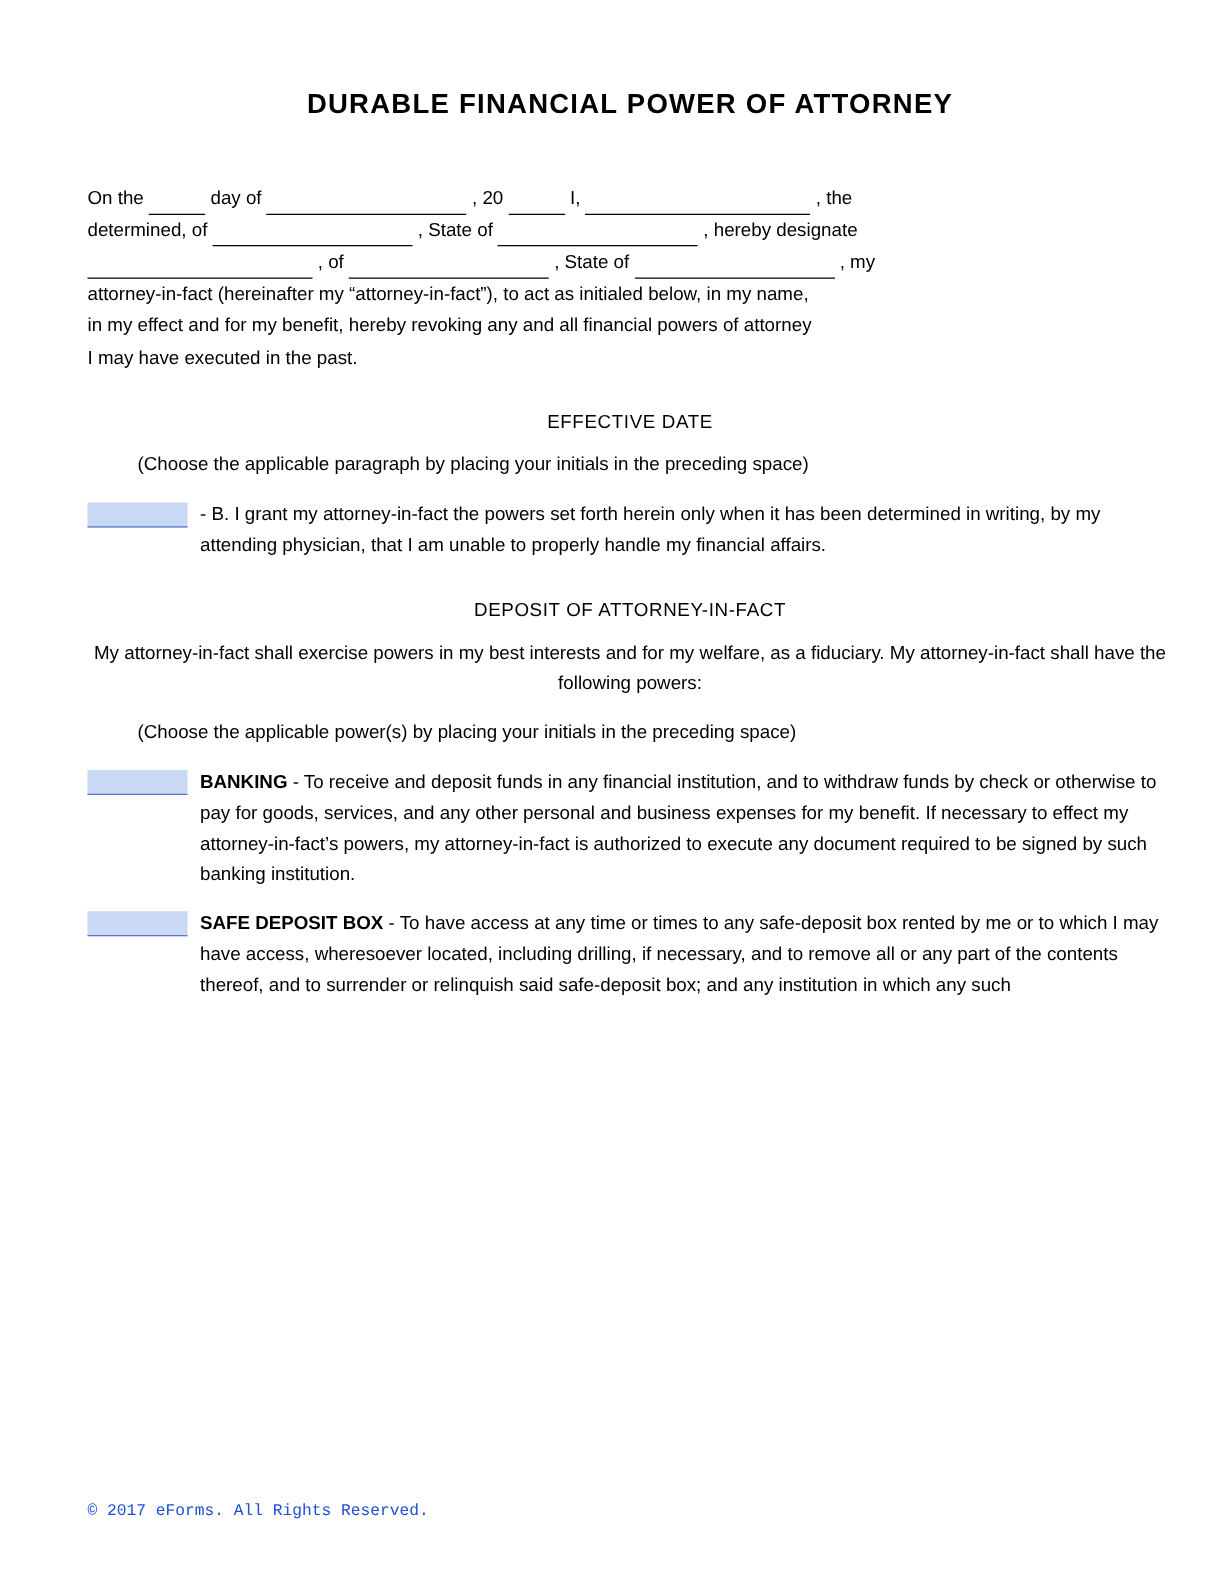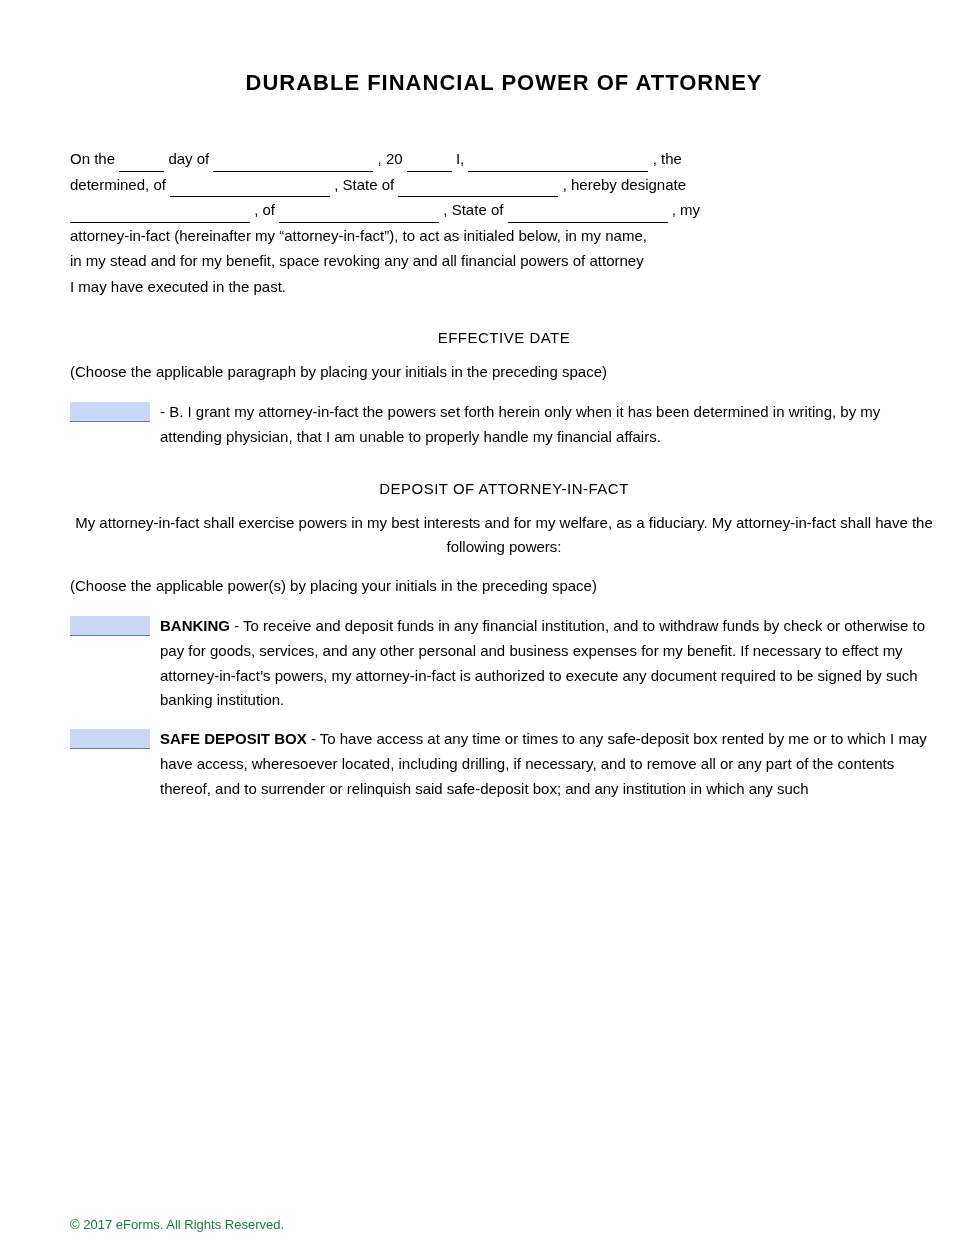--- a/index.html
+++ b/index.html
@@ -57,20 +57,21 @@
       text-align: center;
       font-weight: normal;
       font-size: 15px;
       margin: 30px 0 14px 0;
       letter-spacing: 0.5px;
     }
 
     .choose-note {
       margin-bottom: 16px;
       line-height: 1.6;
+      margin-left: 40px;
     }
 
     .initials-block {
       display: flex;
       flex-direction: row;
       align-items: flex-start;
       margin-bottom: 16px;
     }
 
     .initials-field {
@@ -107,24 +108,25 @@
       margin-bottom: 14px;
     }
 
     .powers-text {
       line-height: 1.65;
       flex: 1;
     }
 
     .footer {
       position: absolute;
-      bottom: 28px;
+      bottom: 44px;
       left: 70px;
       font-size: 13px;
-      color: #15803d;
+      color: #1d4ed8;
+      font-family: Liberation Mono, monospace;
     }
 
     .bold-label {
       font-weight: bold;
     }
   </style>
 </head>
 <body>
 
 <div class="page">
@@ -150,21 +152,21 @@
     <br>
     <span class="inline-field xlong"></span>
     <span>, of </span>
     <span class="inline-field long"></span>
     <span>, State of </span>
     <span class="inline-field long"></span>
     <span>, my</span>
     <br>
     <span>attorney-in-fact (hereinafter my “attorney-in-fact”), to act as initialed below, in my name,</span>
     <br>
-    <span>in my stead and for my benefit, space revoking any and all financial powers of attorney</span>
+    <span>in my effect and for my benefit, hereby revoking any and all financial powers of attorney</span>
     <br>
     <span>I may have executed in the past.</span>
   </div>
 
   <div class="section-heading">EFFECTIVE DATE</div>
 
   <div class="choose-note">(Choose the applicable paragraph by placing your initials in the preceding space)</div>
 
 
 

